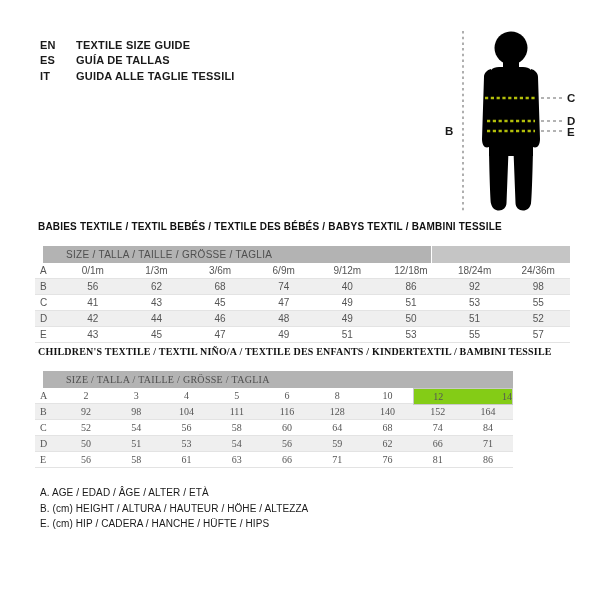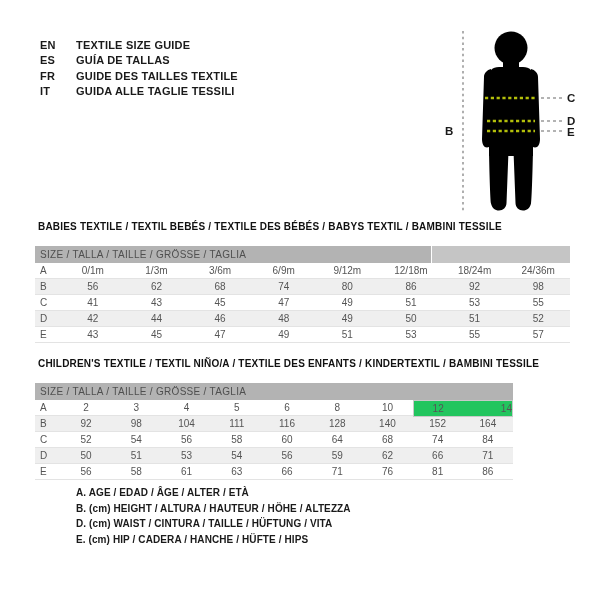--- a/index.html
+++ b/index.html
@@ -13,60 +13,56 @@
   .lang-row{display:flex;height:15.5px;align-items:center;}
   .lang-code{width:36px;font-size:11px;font-weight:700;letter-spacing:.2px;}
   .lang-label{font-size:11px;font-weight:700;letter-spacing:.2px;white-space:nowrap;}
   
   .figure{position:absolute;left:437px;top:25px;width:160px;height:192px;}
   .figure svg{display:block;}
   .fig-letter{font-size:11.5px;font-weight:600;fill:#1a1a1a;font-family:"Liberation Sans",sans-serif;}
   
   .table-section{position:absolute;left:35px;}
   .sec-babies{top:221px;width:535px;}
-  .sec-children{top:358px;width:478px;}
+  .sec-children{top:346px;width:478px;font-family:Liberation Serif, serif;}
   .tbl-title{margin:0 0 14px 3px;font-size:10px;font-weight:700;letter-spacing:.2px;white-space:nowrap;color:#111;}
   .tbl{width:100%;}
   .tbl-header{
     position:relative;height:17px;line-height:17px;background:#b3b3b3;
-    font-size:10px;font-weight:400;color:#4f4f4f;padding-left:5px;box-sizing:border-box;
-    letter-spacing:.3px;white-space:nowrap;
+    font-size:10px;font-weight:400;color:#4f4f4f;padding-left:23px;box-sizing:border-box;
+    letter-spacing:.3px;white-space:nowrap;margin-left:8px;
   }
   .hdr-light{position:absolute;right:0;top:0;bottom:0;width:139px;background:rgba(255,255,255,.24);border-left:1px solid #fff;box-sizing:border-box;}
   .tbl-row{display:grid;height:16px;line-height:15px;border-bottom:1px solid #e3e3e3;box-sizing:border-box;}
   .cols-8{grid-template-columns:26px repeat(8,1fr);}
   .cols-9{grid-template-columns:26px repeat(9,1fr);}
   .tbl-rows .tbl-row:nth-child(even){background:#efefef;}
   .cell{font-size:10px;color:#555;box-sizing:border-box;}
   .row-label{text-align:left;padding-left:5px;}
   .val{text-align:center;}
-  .boxed{background:#22c55e;border-top:1px solid #c9c9c9;border-bottom:1px solid #c9c9c9;}
+  .boxed{background:#84cc16;border-top:1px solid #c9c9c9;border-bottom:1px solid #c9c9c9;}
   .boxed-first{border-left:1px solid #c9c9c9;}
   .boxed-last{border-right:1px solid #c9c9c9;text-align:right;}
   
   .legend{position:absolute;left:40px;top:487px;}
-  .legend-line{height:15.5px;font-size:10px;font-weight:700;letter-spacing:.1px;white-space:nowrap;margin-left:36px;}
+  .legend-line{height:15.5px;font-size:10px;font-weight:400;letter-spacing:.1px;white-space:nowrap;}
 </style>
 </head>
 <body>
 
 <div class="page">
 
   <div class="lang-list">
       <div class="lang-row">
         <span class="lang-code">EN</span>
         <span class="lang-label">TEXTILE SIZE GUIDE</span>
       </div>
       <div class="lang-row">
         <span class="lang-code">ES</span>
         <span class="lang-label">GUÍA DE TALLAS</span>
-      </div>
-      <div class="lang-row">
-        <span class="lang-code">FR</span>
-        <span class="lang-label">GUIDE DES TAILLES TEXTILE</span>
       </div>
       <div class="lang-row">
         <span class="lang-code">IT</span>
         <span class="lang-label">GUIDA ALLE TAGLIE TESSILI</span>
       </div>
     </div>
 
   <div class="figure">
     <svg width="160" height="192" viewBox="0 0 160 192">
 
@@ -115,21 +111,21 @@
             <span class="cell val">12/18m</span>
             <span class="cell val">18/24m</span>
             <span class="cell val">24/36m</span>
           </div>
           <div class="tbl-row cols-8">
             <span class="cell row-label">B</span>
             <span class="cell val">56</span>
             <span class="cell val">62</span>
             <span class="cell val">68</span>
             <span class="cell val">74</span>
-            <span class="cell val">80</span>
+            <span class="cell val">40</span>
             <span class="cell val">86</span>
             <span class="cell val">92</span>
             <span class="cell val">98</span>
           </div>
           <div class="tbl-row cols-8">
             <span class="cell row-label">C</span>
             <span class="cell val">41</span>
             <span class="cell val">43</span>
             <span class="cell val">45</span>
             <span class="cell val">47</span>
@@ -231,17 +227,16 @@
             <span class="cell val">81</span>
             <span class="cell val">86</span>
           </div>
         </div>
     </div>
   </section>
 
   <div class="legend">
       <div class="legend-line">A. AGE / EDAD / ÂGE / ALTER / ETÀ</div>
       <div class="legend-line">B. (cm) HEIGHT / ALTURA / HAUTEUR / HÖHE / ALTEZZA</div>
-      <div class="legend-line">D. (cm) WAIST / CINTURA / TAILLE / HÜFTUNG / VITA</div>
       <div class="legend-line">E. (cm) HIP / CADERA / HANCHE / HÜFTE / HIPS</div>
     </div>
 
 </div>
 
 </body></html>

